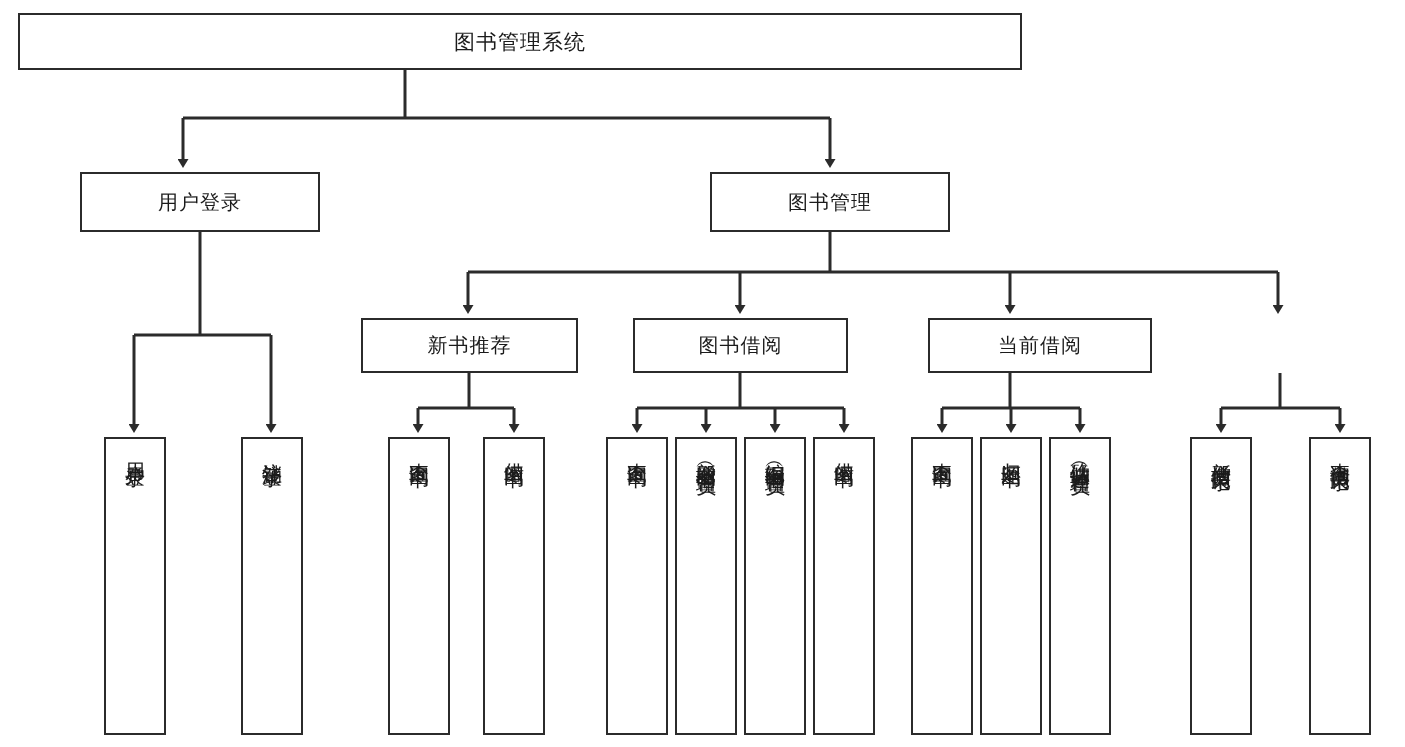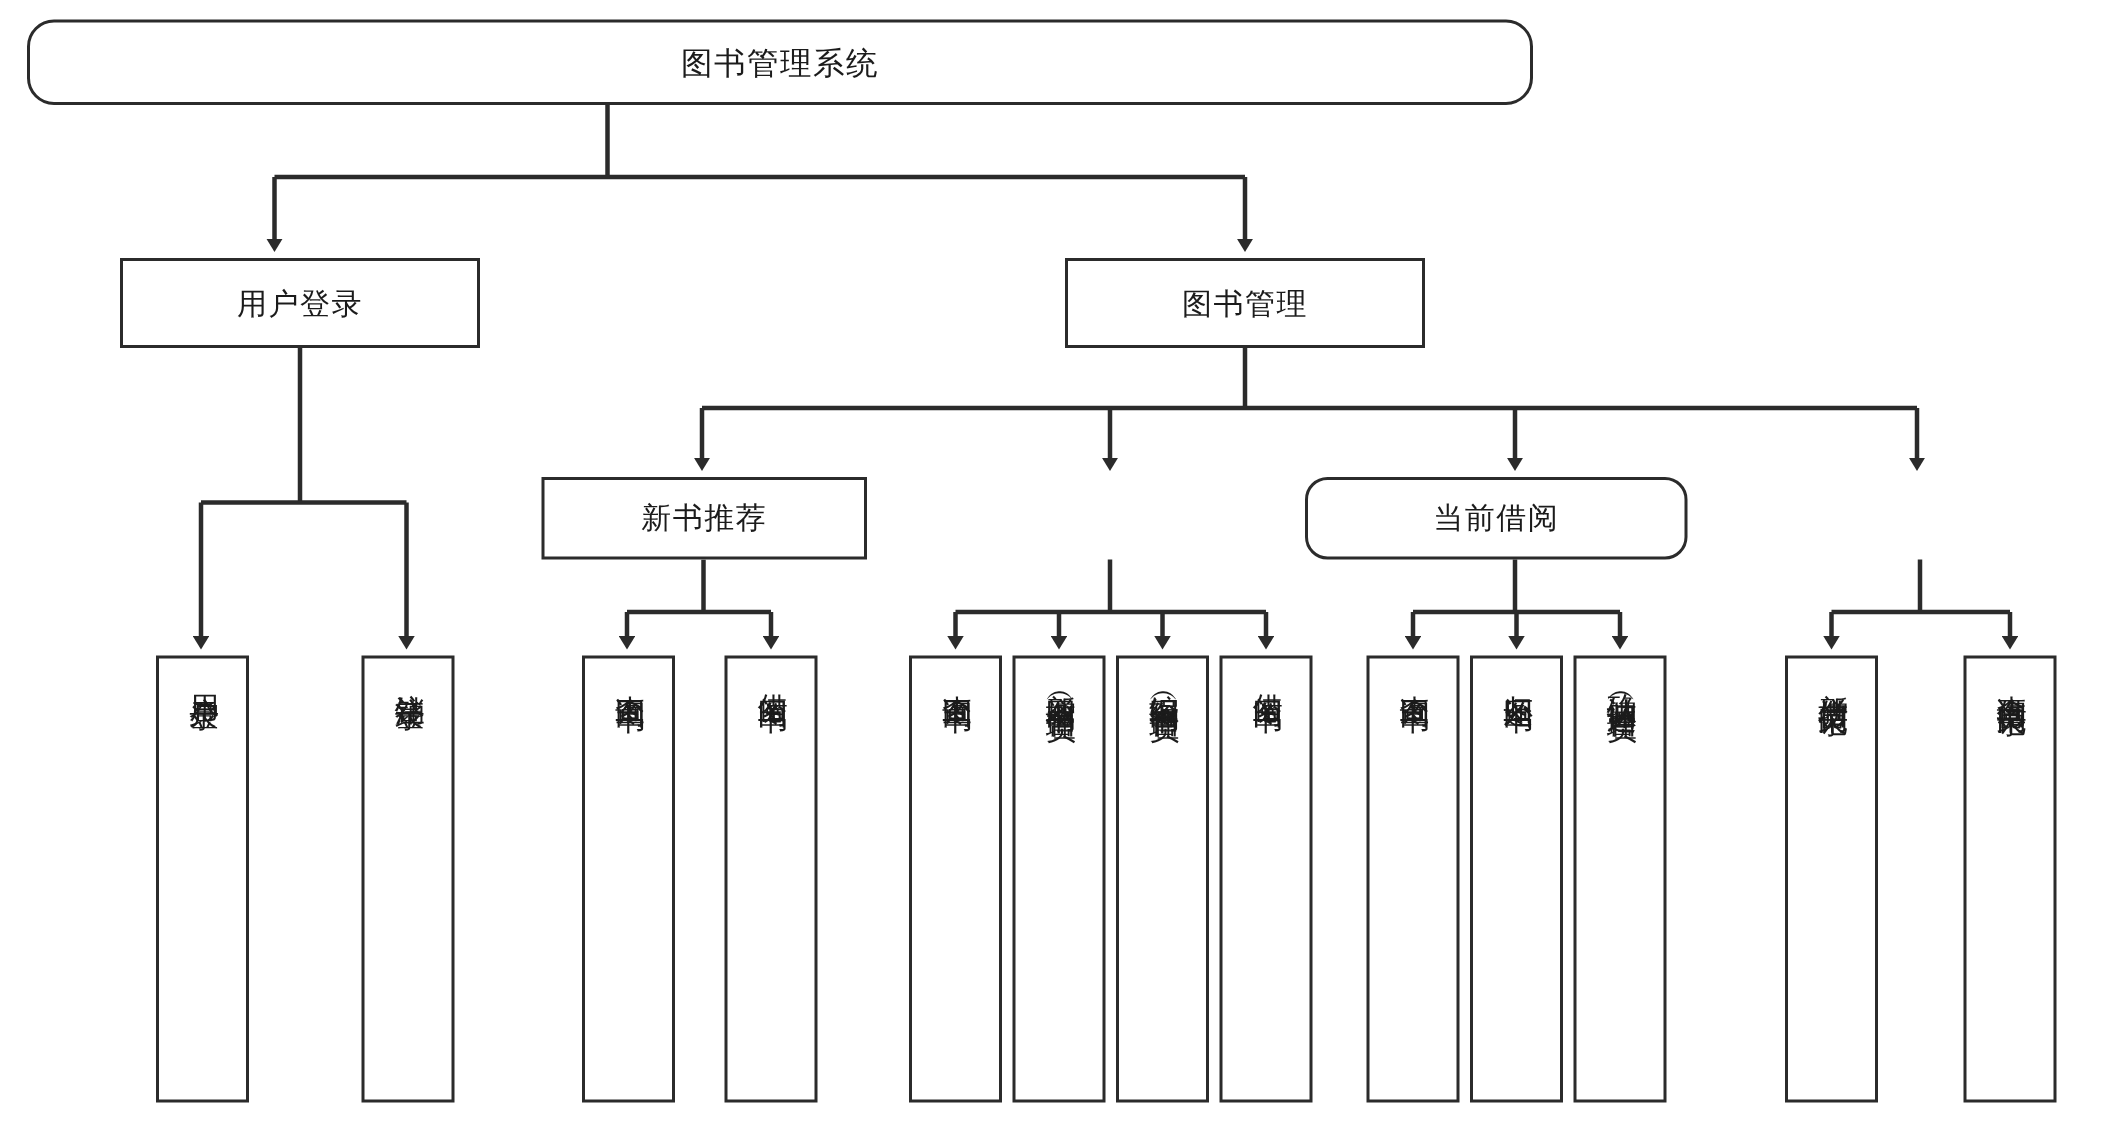--- a/index.html
+++ b/index.html
@@ -118,35 +118,38 @@
       <path d="M1011,408 L1011,425" marker-end="url(#arrow)"></path>
       <path d="M1080,408 L1080,425" marker-end="url(#arrow)"></path>
 
       <path d="M1280,373 L1280,408"></path>
       <path d="M1221,408 L1340,408"></path>
       <path d="M1221,408 L1221,425" marker-end="url(#arrow)"></path>
       <path d="M1340,408 L1340,425" marker-end="url(#arrow)"></path>
     </g>
   </svg>
 
-  <div class="node level0" style="left:18px; top:13px; width:1004px; height:57px;border-radius:18px;">
+  <div class="node level0" style="left:18px; top:13px; width:1004px; height:57px;">
     <span class="hlabel">图书管理系统</span>
   </div>
 
   <div class="node level1" style="left:80px; top:172px; width:240px; height:60px;">
     <span class="hlabel">用户登录</span>
   </div>
   <div class="node level1" style="left:710px; top:172px; width:240px; height:60px;">
     <span class="hlabel">图书管理</span>
   </div>
 
   <div class="node level2" style="left:361px; top:318px; width:217px; height:55px;">
     <span class="hlabel">新书推荐</span>
   </div>
-  <div class="node level2" style="left:870px; top:318px; width:255px; height:55px;border-radius:15px;">
+  <div class="node level2" style="left:633px; top:318px; width:215px; height:55px;">
+    <span class="hlabel">图书借阅</span>
+  </div>
+  <div class="node level2" style="left:928px; top:318px; width:224px; height:55px;">
     <span class="hlabel">当前借阅</span>
   </div>
 
   <div class="node leaf" style="left:104px; top:437px; width:62px; height:298px;">
     <span class="vlabel">用户登录</span>
   </div>
   <div class="node leaf" style="left:241px; top:437px; width:62px; height:298px;">
     <span class="vlabel">注销登录</span>
   </div>
   <div class="node leaf" style="left:388px; top:437px; width:62px; height:298px;">

